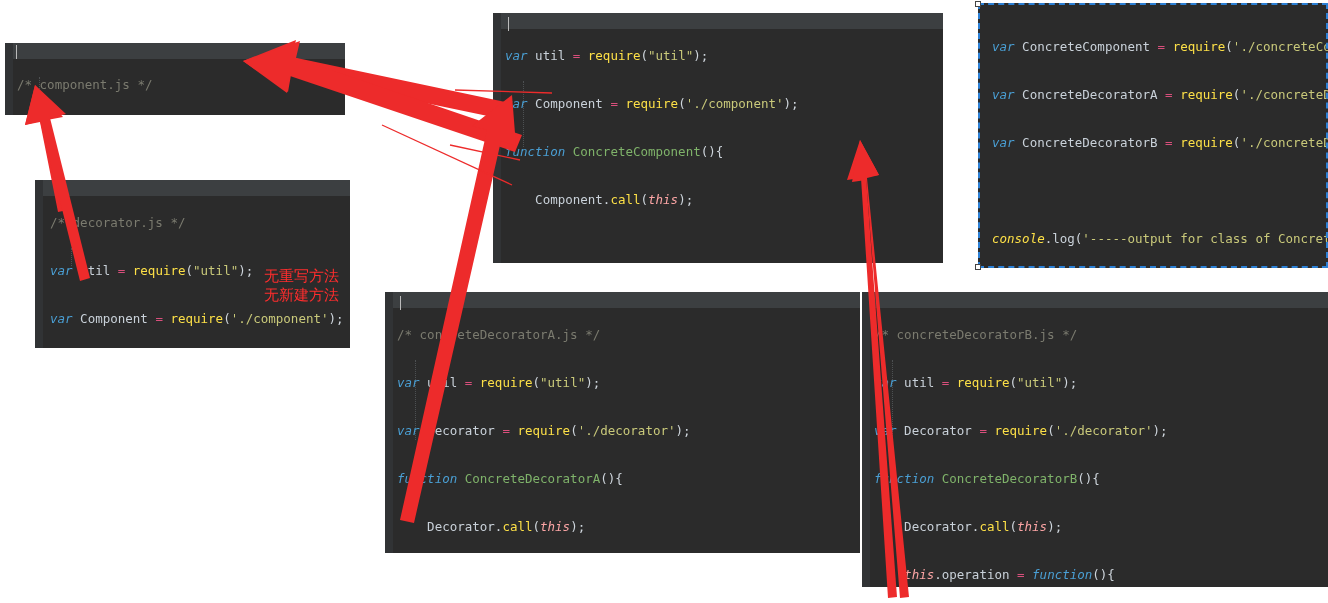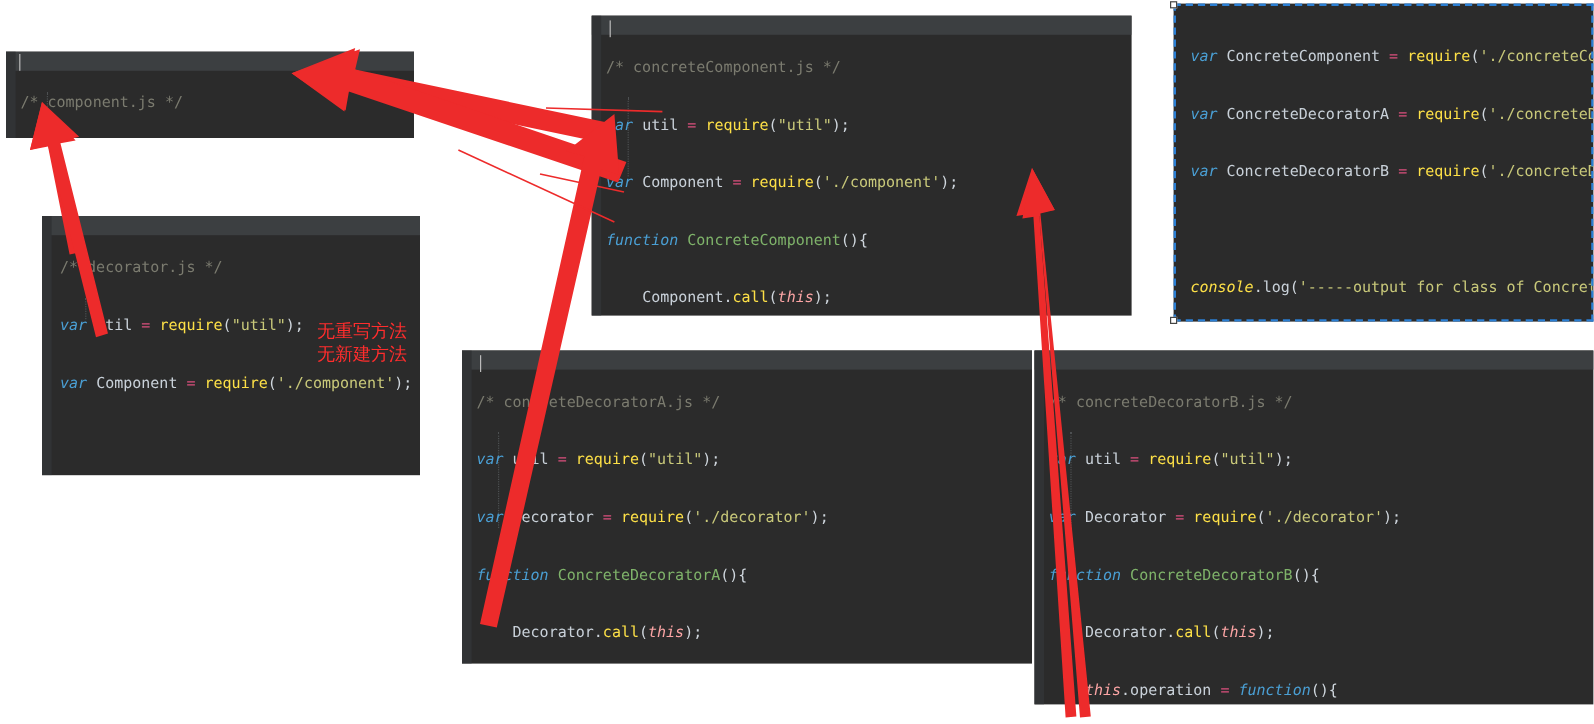--- a/index.html
+++ b/index.html
@@ -103,21 +103,21 @@
     <div class="code" style="padding-left:2px;">
       <span class="ln"><span class="c-comment">/* component.js */</span></span>
       <span class="ln"><span class="c-kw c-italic">module</span><span class="c-plain">.</span><span class="c-prop">exports</span><span class="c-plain"> </span><span class="c-op">=</span><span class="c-plain"> </span><span class="c-kw c-italic">function</span><span class="c-plain">(){</span></span>
       
       
       
       
     </div>
   </div>
 
-  <div class="panel" style="left:35px;top:180px;width:315px;height:216px;">
+  <div class="panel" style="left:35px;top:180px;width:315px;height:168px;">
     <div class="topbar" style="width:315px;"></div>
     <div class="gutter"></div>
     <div class="caret" style="left:22px;top:4px;height:14px;"></div>
     <div class="iguide" style="left:36px;top:68px;height:18px;"></div>
     <div class="code" style="padding-left:5px;padding-top:3px;">
       <span class="ln"><span class="c-comment">/* decorator.js */</span></span>
       <span class="ln"><span class="c-kw c-italic">var</span><span class="c-plain"> </span><span class="c-id">util</span><span class="c-plain"> </span><span class="c-op">=</span><span class="c-plain"> </span><span class="c-prop">require</span><span class="c-plain">(</span><span class="c-str">"util"</span><span class="c-plain">);</span></span>
       <span class="ln"><span class="c-kw c-italic">var</span><span class="c-plain"> </span><span class="c-id">Component</span><span class="c-plain"> </span><span class="c-op">=</span><span class="c-plain"> </span><span class="c-prop">require</span><span class="c-plain">(</span><span class="c-str">'./component'</span><span class="c-plain">);</span></span>
       
       
@@ -128,21 +128,20 @@
       
     </div>
   </div>
 
   <div class="panel" style="left:493px;top:13px;width:450px;height:250px;">
     <div class="topbar" style="width:450px;"></div>
     <div class="gutter"></div>
     <div class="caret" style="left:15px;top:4px;height:14px;"></div>
     <div class="iguide" style="left:30px;top:68px;height:66px;"></div>
     <div class="code" style="padding-left:2px;padding-top:3px;">
-      <span class="ln"><span class="c-comment">/* concreteComponent.js */</span></span>
       <span class="ln"><span class="c-kw c-italic">var</span><span class="c-plain"> </span><span class="c-id">util</span><span class="c-plain"> </span><span class="c-op">=</span><span class="c-plain"> </span><span class="c-prop">require</span><span class="c-plain">(</span><span class="c-str">"util"</span><span class="c-plain">);</span></span>
       <span class="ln"><span class="c-kw c-italic">var</span><span class="c-plain"> </span><span class="c-id">Component</span><span class="c-plain"> </span><span class="c-op">=</span><span class="c-plain"> </span><span class="c-prop">require</span><span class="c-plain">(</span><span class="c-str">'./component'</span><span class="c-plain">);</span></span>
       <span class="ln"><span class="c-kw c-italic">function</span><span class="c-plain"> </span><span class="c-fn">ConcreteComponent</span><span class="c-plain">(){</span></span>
       <span class="ln">    <span class="c-id">Component</span><span class="c-plain">.</span><span class="c-prop">call</span><span class="c-plain">(</span><span class="c-this">this</span><span class="c-plain">);</span></span>
       
       
       
       
       
       

